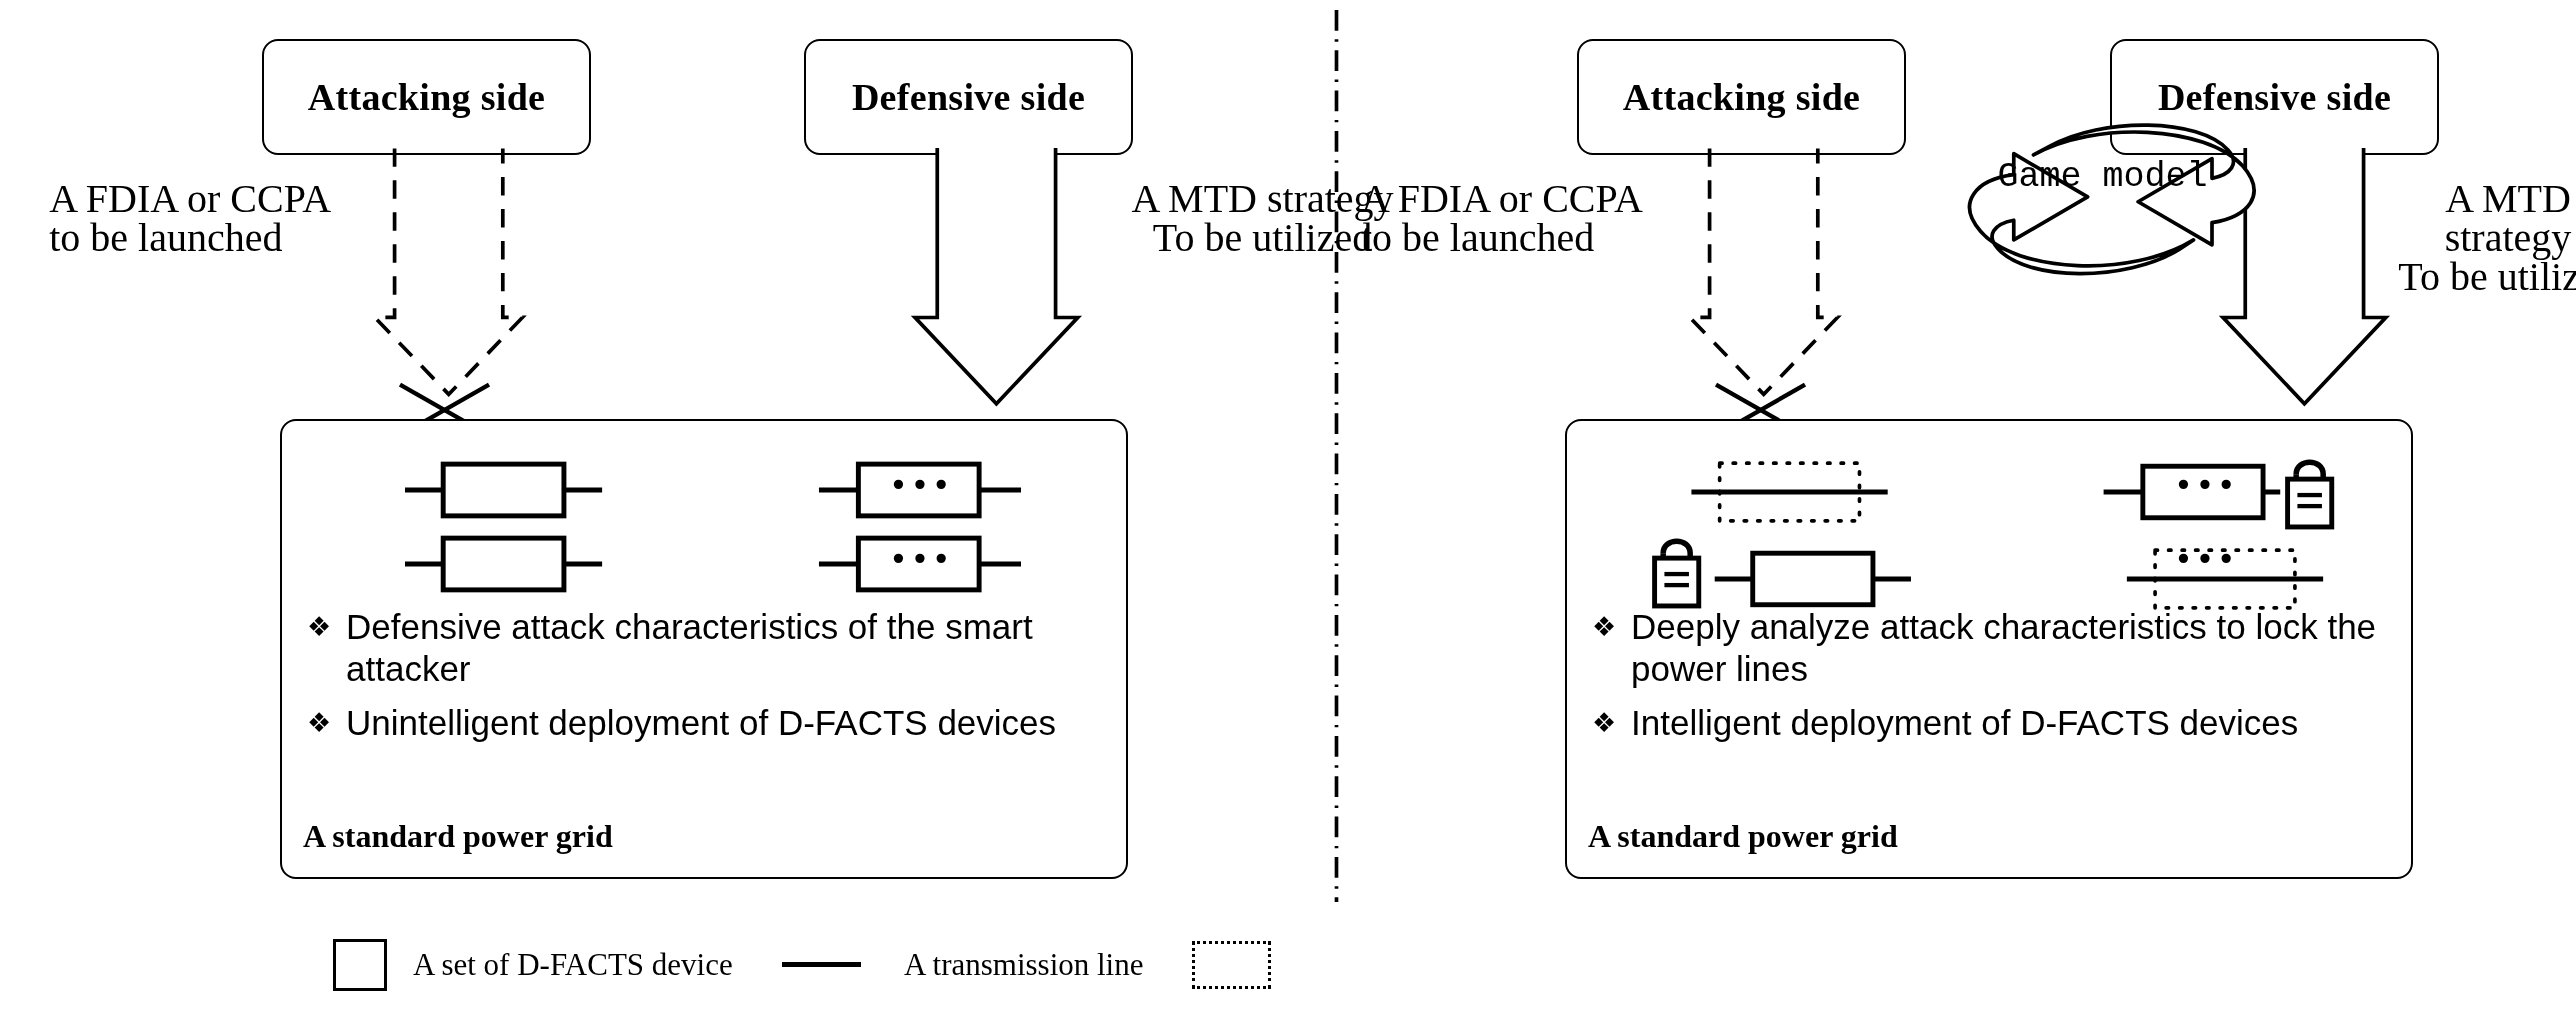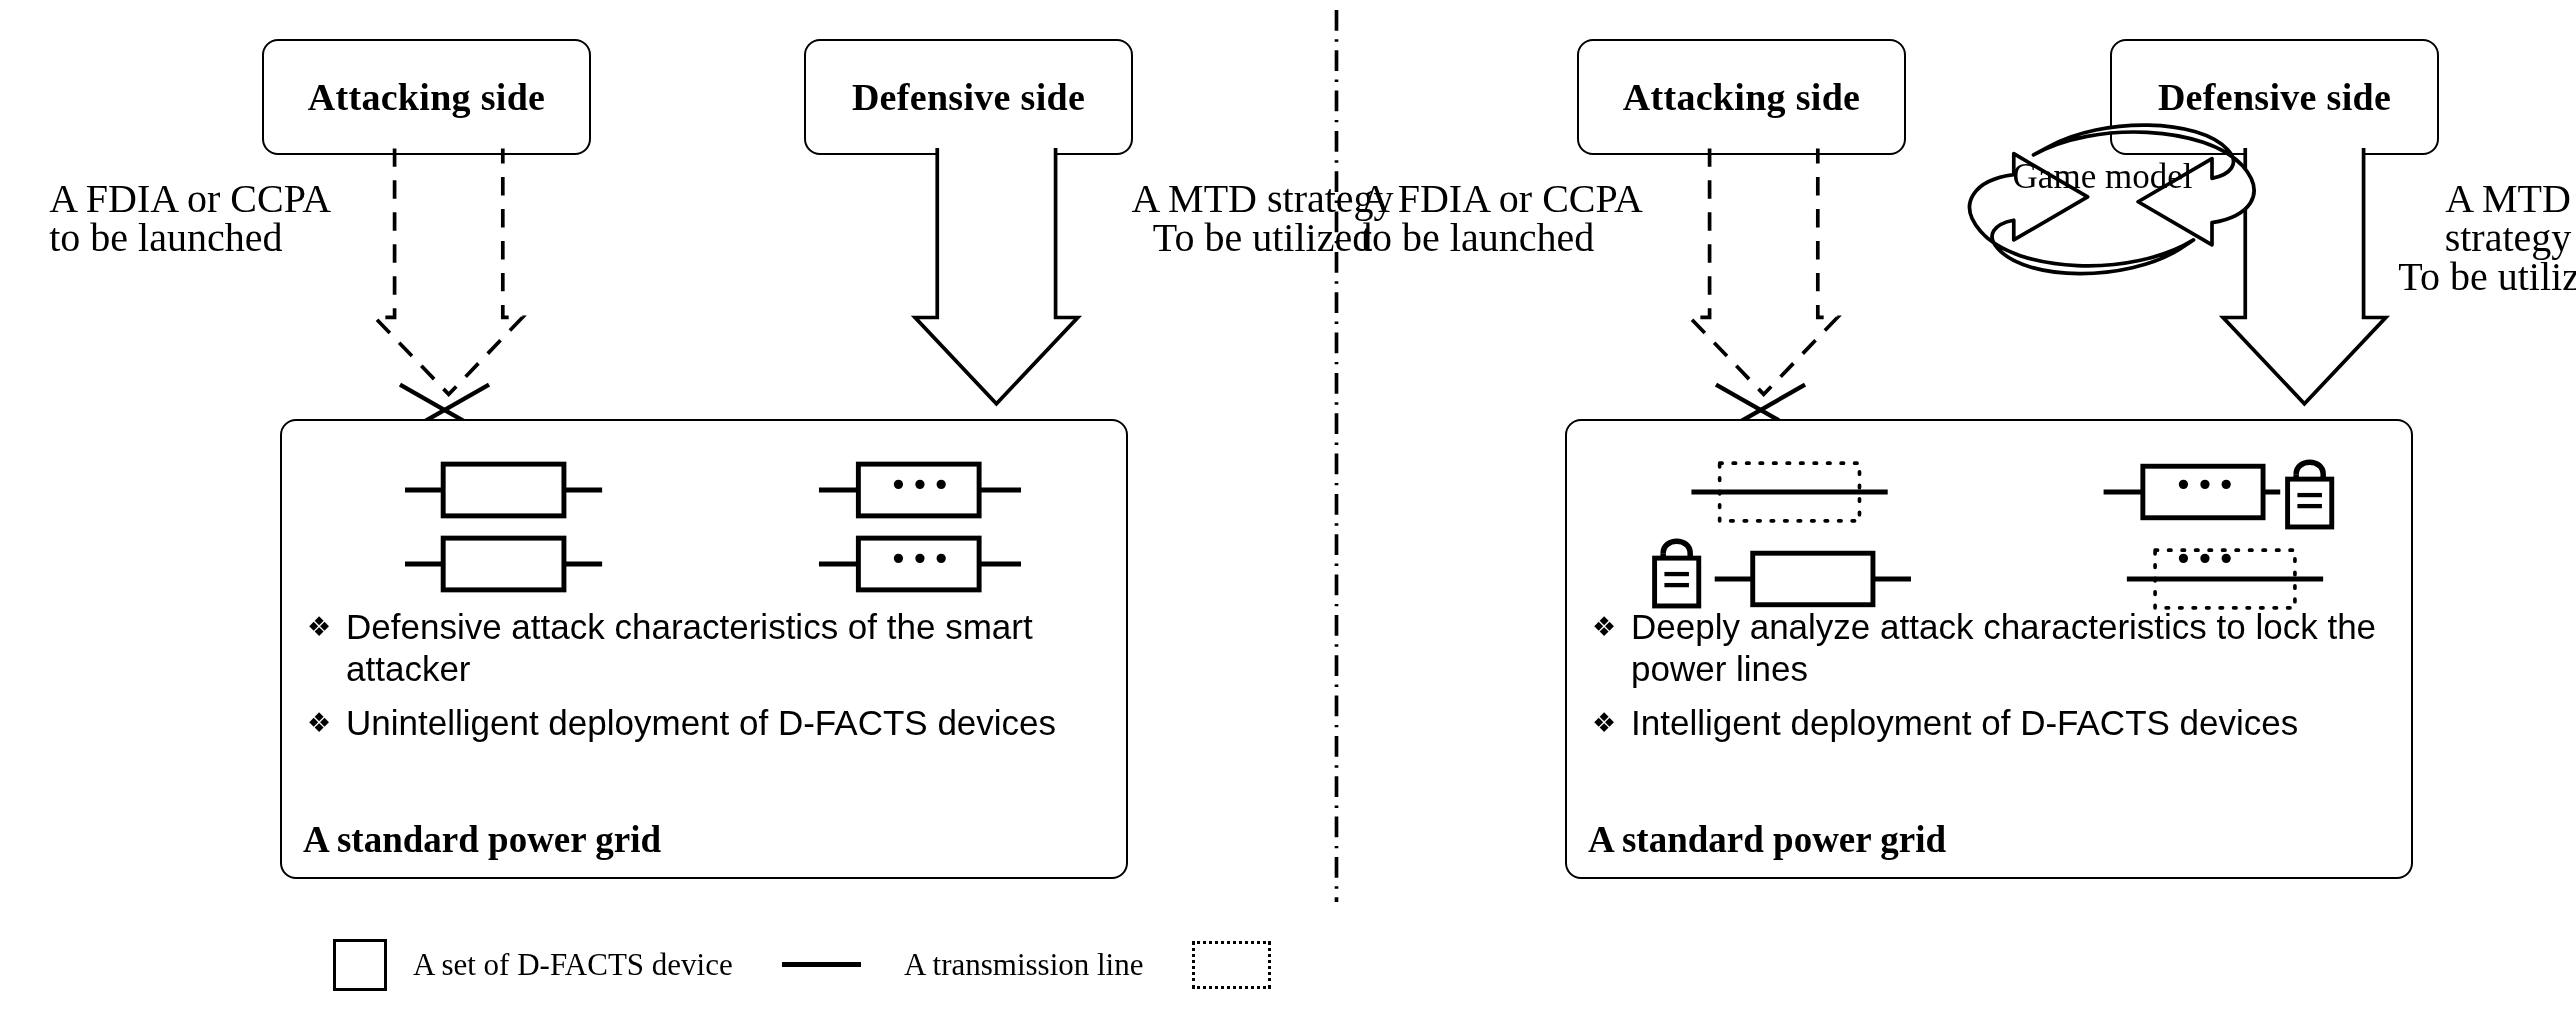--- a/index.html
+++ b/index.html
@@ -28,21 +28,21 @@
   }
   .sidelabel.right{text-align:center;}
 
   
   .bullets{position:absolute;font-family:"Liberation Sans",sans-serif;font-size:35px;line-height:42px;}
   .brow{display:flex;align-items:flex-start;margin-bottom:12.3px;}
   .bmark{flex:0 0 auto;width:39px;font-family:"DejaVu Sans",sans-serif;font-size:27px;line-height:42px;}
   .btext{flex:1 1 auto;}
 
   .gridtitle{
-    position:absolute;font-family:"Liberation Serif",serif;font-weight:bold;font-size:37px;
+    position:absolute;font-family:"Liberation Serif",serif;font-weight:bold;font-size:32px;
   }
 
   
   .legend{position:absolute;display:flex;align-items:center;}
   .legend-item{display:flex;align-items:center;}
   .legend-text{font-family:"Liberation Serif",serif;font-size:31px;white-space:nowrap;}
   .lg-box{width:48px;height:46px;border:3.1px solid #000;background:#fff;}
   .lg-line{width:79px;height:5px;background:#000;}
   .lg-dotted{width:73px;height:42px;border:3.1px dotted #000;background:#fff;}
 
@@ -164,21 +164,21 @@
     <path d="M 410 224
              C 310 286, 122 278, 64 210
              C 24 164, 56 126, 118 118
              L 118 84
              L 238 154
              L 118 224
              L 118 192
              C 86 198, 72 216, 92 238
              C 140 292, 300 292, 386 240 Z" fill="#fff" stroke="#000" stroke-width="6" stroke-linejoin="round"></path>
   </svg>
-  <div class="abs" style="left:1930px;top:157px;width:259px;text-align:center;font-family:Liberation Serif, serif;font-size:35px;">Game model</div>
+  <div class="abs" style="left:1930px;top:157px;width:259px;text-align:center;font-family:Liberation Mono, monospace;font-size:35px;">Game model</div>
 
   <div class="gridbox" style="left:1522px;top:419px;width:844px;height:456px;">
 
     <svg class="devwrap" style="left:123px;top:25px;width:653px;height:92px;" viewBox="0 0 1060 150">
 
       <line x1="0" y1="75" x2="320" y2="75" stroke="#000" stroke-width="8"></line>
       <rect x="46" y="28" width="228" height="94" fill="none" stroke="#000" stroke-width="6" stroke-dasharray="4 18" stroke-linecap="round"></rect>
 
       <line x1="672" y1="75" x2="960" y2="75" stroke="#000" stroke-width="8"></line>
       <rect x="736" y="33" width="196" height="84" fill="#fff" stroke="#000" stroke-width="8"></rect>

